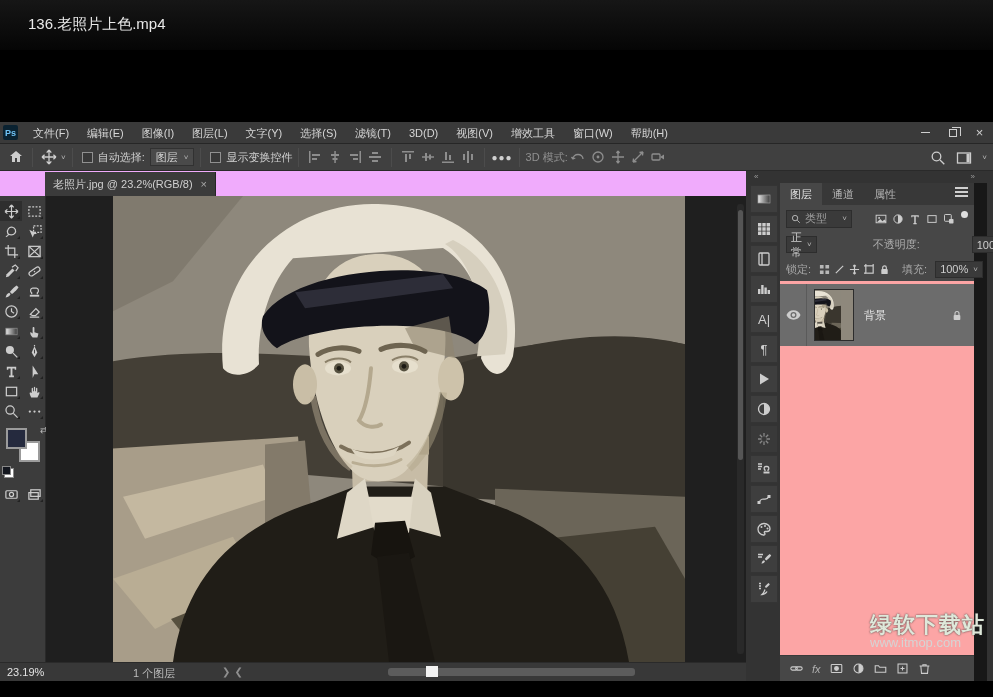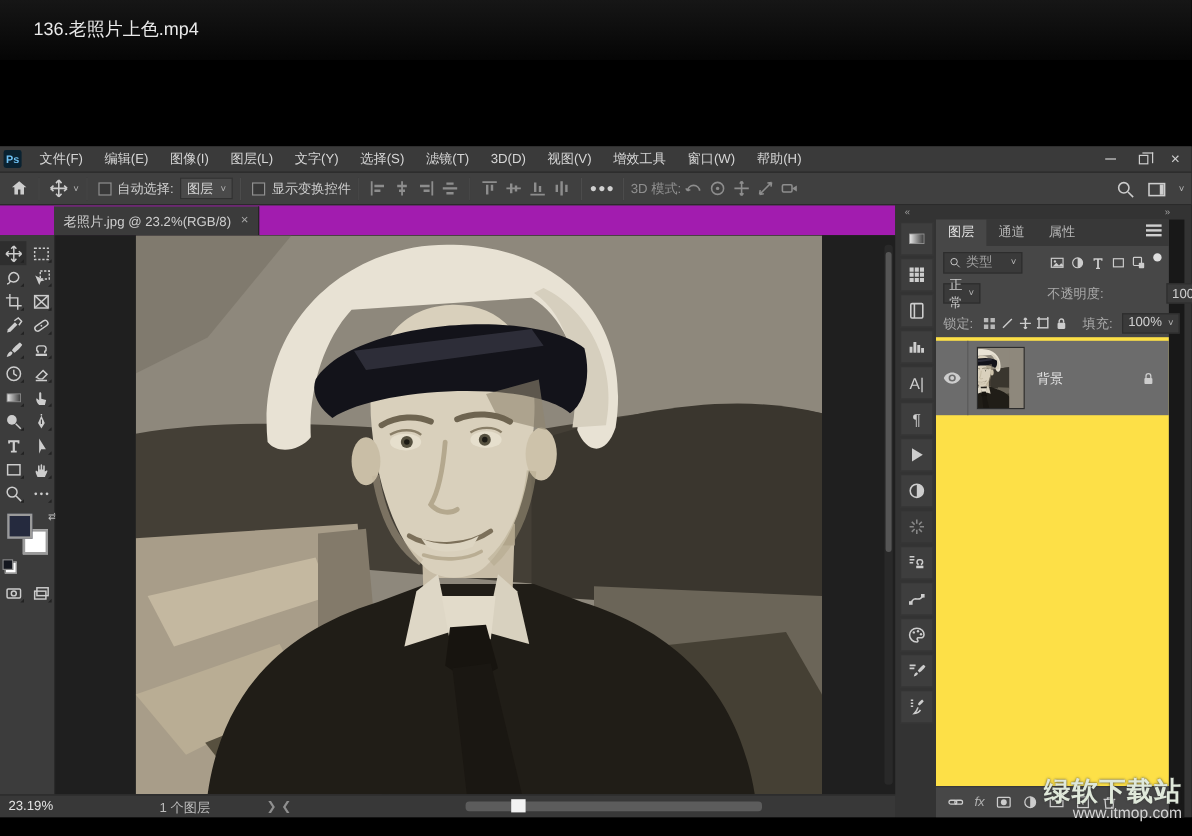--- a/index.html
+++ b/index.html
@@ -45,21 +45,21 @@
   .ob-select { display:flex; align-items:center; gap:4px; background:#4a4a4a; border:1px solid #313131;
                height:18px; padding:0 5px; margin-left:5px; color:#d5d5d5; }
   .more-dots { color:#d0d0d0; letter-spacing:1px; font-size:10px; }
   .dim { opacity:.55; }
   .ob-right { position:absolute; right:6px; top:0; height:27px; display:flex; align-items:center; gap:6px; }
 
   
   .content { display:flex; height:510px; }
   .left-col { width:746px; display:flex; flex-direction:column; }
 
-  .tabbar { height:25px; background:#a21caf; display:flex; align-items:flex-end; }
+  .tabbar { height:25px; background:#f0abfc; display:flex; align-items:flex-end; }
   .doc-tab { height:24px; margin-left:45px; background:#3b3b3b; display:flex; align-items:center;
              padding:0 8px; color:#cfcfcf; gap:8px; border-right:1px solid #252525; }
   .tab-close { color:#a8a8a8; font-size:11px; }
   .tab-close::before { content:"\00d7"; }
 
   .docarea { height:466px; display:flex; }
 
   
   .toolbar { width:46px; background:#3c3c3c; border-right:1px solid #2a2a2a; padding-top:5px; position:relative; }
   .tool-grid { display:grid; grid-template-columns:23px 23px; }
@@ -127,40 +127,40 @@
   .blend-row { height:25px; }
   .val-box { height:17px; background:#3a3a3a; border:1px solid #2d2d2d; display:flex; align-items:center;
              padding:0 4px; color:#cfcfcf; gap:3px; }
   .blend-select { width:86px; justify-content:space-between; }
   .lbl { color:#aaa; margin:0 4px 0 8px; white-space:nowrap; }
 
   .lock-row { height:24px; gap:4px; }
   .mini-icon { width:13px; height:13px; display:flex; align-items:center; justify-content:center; }
   .mini-icon svg { width:11px; height:11px; }
 
-  .layers-list { position:absolute; left:0; right:0; top:98px; bottom:26px; background:#fde047; }
+  .layers-list { position:absolute; left:0; right:0; top:98px; bottom:26px; background:#fca5a5; }
   .layer-row { height:62px; margin-top:3px; background:#6c6c6c; display:flex; align-items:center; position:relative; }
   .eye-col { width:27px; height:100%; border-right:1px solid #5a5a5a; display:flex; align-items:center;
              justify-content:center; }
   .eye-col svg { width:15px; height:10px; }
   .layer-thumb { width:40px; height:52px; margin-left:7px; border:1px solid #2c2c2c; background:#8e887c; overflow:hidden; }
   .layer-thumb svg { width:40px; height:52px; display:block; }
   .layer-name { margin-left:10px; color:#e4e4e4; }
   .layer-lock { position:absolute; right:12px; color:#d5d5d5; }
   .layer-lock svg { width:10px; height:11px; }
 
   .lp-footer { position:absolute; left:0; right:0; bottom:0; height:26px; border-top:1px solid #3a3a3a;
                display:flex; align-items:center; gap:9px; padding:0 10px; color:#b0b0b0; }
   .lp-footer svg { width:13px; height:13px; }
   .fx-label { font-size:11px; font-style:italic; color:#b0b0b0; }
 
   .right-edge { width:13px; background:#181818; }
 
   
-  .watermark { position:absolute; right:8px; top:648px; text-align:right; z-index:50; line-height:1.05; }
+  .watermark { position:absolute; right:8px; top:613px; text-align:left; z-index:50; line-height:1.05; }
   .wm-title { color:#dfe8da; font-size:22px; font-weight:bold; letter-spacing:1px;
               text-shadow:0 0 2px #333; }
   .wm-url { color:#d4d4d4; font-size:13px; }
 
   svg { display:block; }
   .i-stroke { stroke:#cdcdcd; stroke-width:1.3; fill:none; }
   .i-fill { fill:#cdcdcd; }
 </style>
 </head>
 <body>

